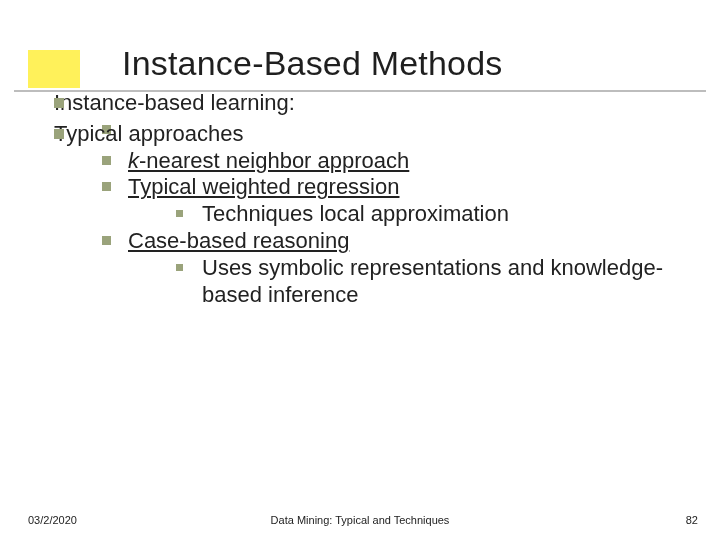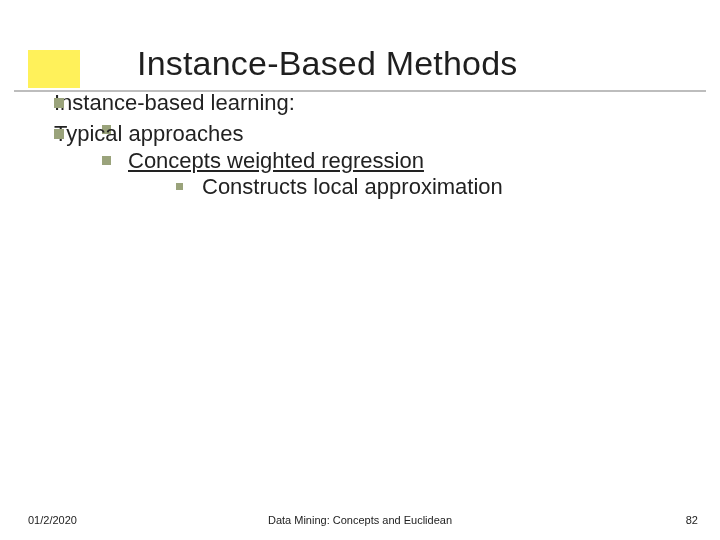--- a/index.html
+++ b/index.html
@@ -36,21 +36,20 @@
   }
   .title {
     position: absolute;
     top: 22px;
     left: 122px;
     font-size: 34px;
     font-weight: 400;
     color: #1f1f1f;
     z-index: 2;
     letter-spacing: 0.2px;
-    margin-left: 15px;
   }
   .title-underline {
     position: absolute;
     top: 68px;
     left: 14px;
     width: 692px;
     height: 2px;
     background: #bdbdbd;
     z-index: 0;
   }
@@ -120,35 +119,46 @@
             <span class="bullet"></span>
           </li>
         </ul>
       </li>
       <li>
         <span class="bullet"></span>
         <span>Typical approaches</span>
         <ul class="lvl2">
           <li>
             <span class="bullet"></span>
+            <span class="u"><span class="ki">k</span><span>-nearest neighbor approach</span></span>
           </li>
           <li>
             <span class="bullet"></span>
-            <span class="u">Concepts weighted regression</span>
+            <span class="u">Typical weighted regression</span>
             <ul class="lvl3">
               <li>
                 <span class="bullet"></span>
-                <span>Constructs local approximation</span>
+                <span>Techniques local approximation</span>
+              </li>
+            </ul>
+          </li>
+          <li>
+            <span class="bullet"></span>
+            <span class="u">Case-based reasoning</span>
+            <ul class="lvl3">
+              <li>
+                <span class="bullet"></span>
+                <span>Uses symbolic representations and knowledge-based inference</span>
               </li>
             </ul>
           </li>
         </ul>
       </li>
     </ul>
   </div>
 
   <div class="footer">
-    <span class="ft-left">01/2/2020</span>
-    <span class="ft-center">Data Mining: Concepts and Euclidean</span>
+    <span class="ft-left">03/2/2020</span>
+    <span class="ft-center">Data Mining: Typical and Techniques</span>
     <span class="ft-right">82</span>
   </div>
 
 </div>
 
 </body></html>

